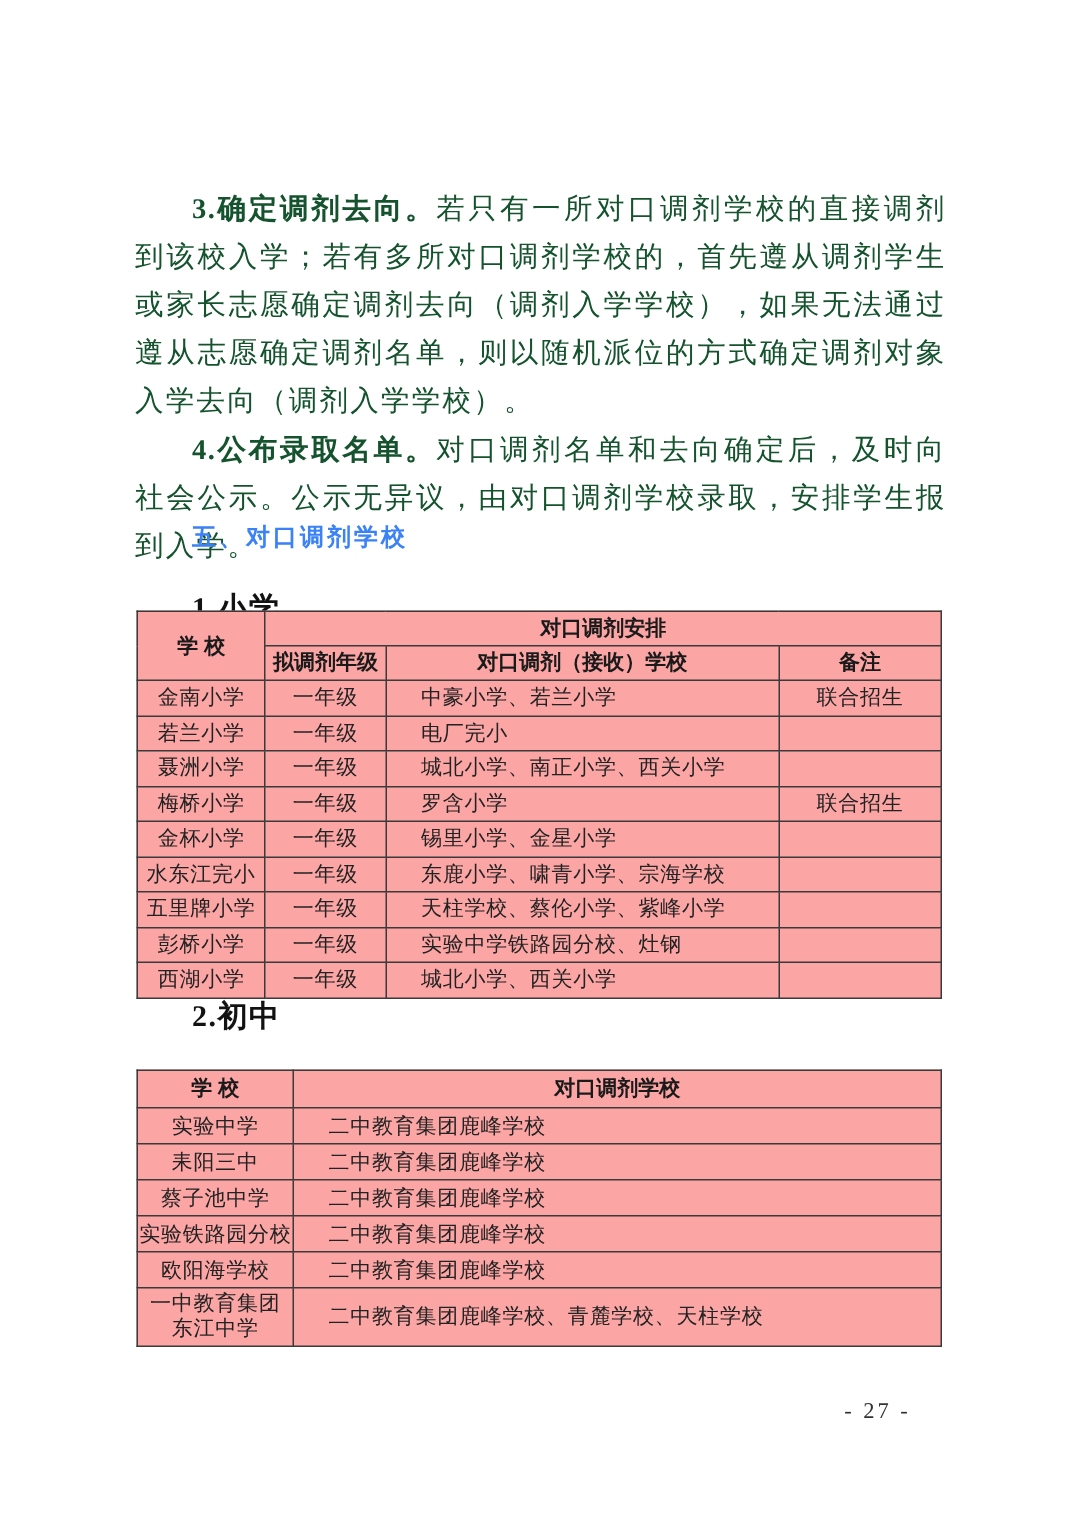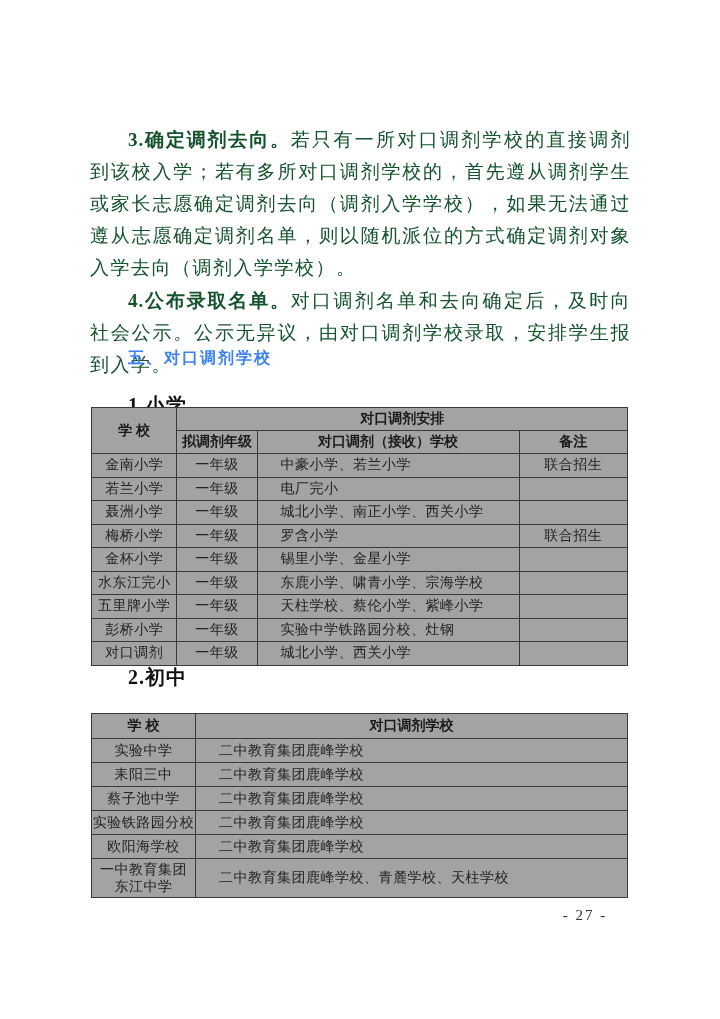--- a/index.html
+++ b/index.html
@@ -45,21 +45,21 @@
     font-weight: bold;
     font-size: 20px;
     letter-spacing: 1px;
     padding-left: 38px;
     color: #121212;
     margin-top: 12px;
   }
   table {
     border-collapse: collapse;
     table-layout: fixed;
-    background: #a3a3a3;
+    background: #fca5a5;
   }
   .tbl {
     position: absolute;
     left: 91px;
     width: 537px;
     border: 1.5px solid #2a2a2a;
   }
   .tbl th, .tbl td {
     border: 1px solid #3a3a3a;
     overflow: hidden;
@@ -86,21 +86,21 @@
   #primary-table td { height: 23.5px; }
   #middle-table th { height: 25px; }
   #middle-table td { height: 24px; }
   #middle-table td.cell-school-wrap {
     line-height: 17px;
     padding: 2px 4px;
     text-align: center;
   }
   .page-number {
     position: absolute;
-    top: 907px;
+    top: 933px;
     left: 540px;
     width: 90px;
     text-align: center;
     font-size: 15px;
     letter-spacing: 2px;
     color: #333333;
   }
 </style>
 </head>
 <body>
@@ -178,21 +178,21 @@
       <td class="cell-left">天柱学校、蔡伦小学、紫峰小学</td>
       <td></td>
     </tr>
     <tr>
       <td>彭桥小学</td>
       <td>一年级</td>
       <td class="cell-left">实验中学铁路园分校、灶钢</td>
       <td></td>
     </tr>
     <tr>
-      <td>对口调剂</td>
+      <td>西湖小学</td>
       <td>一年级</td>
       <td class="cell-left">城北小学、西关小学</td>
       <td></td>
     </tr>
   </tbody>
     </table>
 
   <div class="body-block sub-heading" style="top:652px;">2.初中</div>
 
   <table class="tbl" id="middle-table" style="top:713px;">

